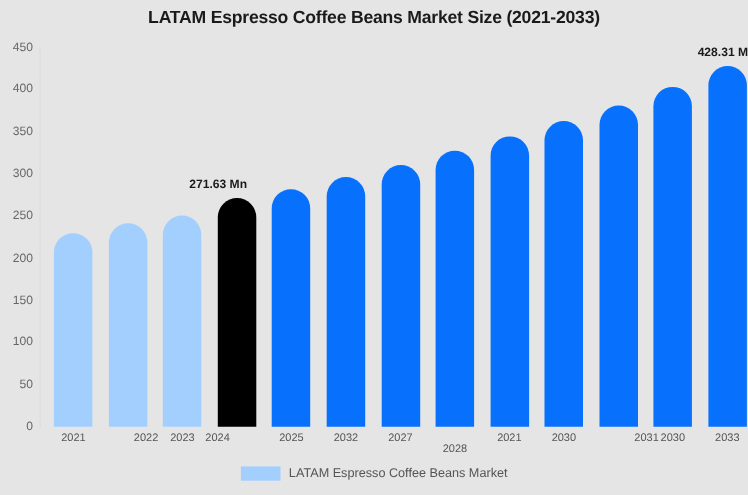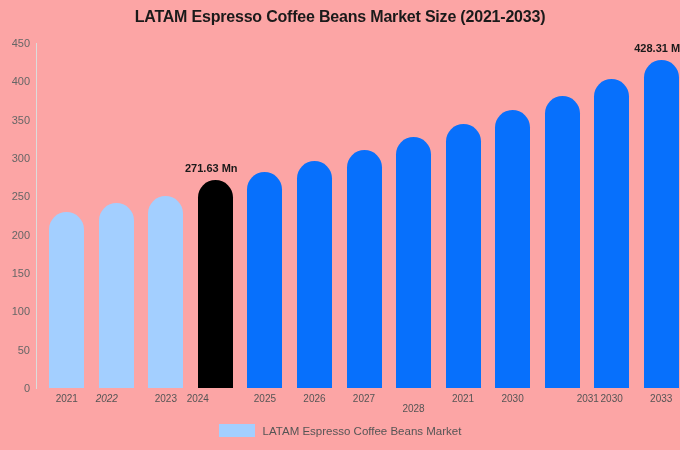--- a/index.html
+++ b/index.html
@@ -12,21 +12,21 @@
     height: 450px;
     font-family: "Liberation Sans", sans-serif;
     overflow: hidden;
     position: relative;
   }
 
   #chart-root {
     position: relative;
     width: 680px;
     height: 450px;
-    background: #fca5a5;
+    background: #e5e5e5;
   }
 
   
   .chart-title {
     position: absolute;
     top: 8px;
     left: 0;
     width: 680px;
     text-align: center;
     font-size: 16px;
@@ -171,34 +171,34 @@
         <div class="bar" style="left: 409.577px; width: 35px; height: 263.733px; background: rgb(7, 112, 252);"></div>
         <div class="bar" style="left: 459.115px; width: 35px; height: 278.3px; background: rgb(7, 112, 252);"></div>
         <div class="bar" style="left: 508.654px; width: 35px; height: 292.1px; background: rgb(7, 112, 252);"></div>
         <div class="bar" style="left: 558.192px; width: 35px; height: 308.967px; background: rgb(7, 112, 252);"></div>
         <div class="bar" style="left: 607.731px; width: 35px; height: 328.371px; background: rgb(7, 112, 252);"></div>
       </div>
   </div>
 
   <div class="xticks">
       <div class="xtick" style="left: 6px; width: 49.5385px;">2021</div>
-      <div class="xtick" style="left: 46px; width: 49.5385px; font-style: italic;">2022</div>
+      <div class="xtick" style="left: 72px; width: 49.5385px;">2022</div>
       <div class="xtick" style="left: 105.077px; width: 49.5385px;">2023</div>
       <div class="xtick" style="left: 137px; width: 49.5385px;">2024</div>
       <div class="xtick" style="left: 204.154px; width: 49.5385px;">2025</div>
-      <div class="xtick" style="left: 253.692px; width: 49.5385px;">2026</div>
+      <div class="xtick" style="left: 253.692px; width: 49.5385px;">2032</div>
       <div class="xtick" style="left: 303.231px; width: 49.5385px;">2027</div>
       <div class="xtick" style="left: 352.769px; width: 49.5385px; margin-top: 10px;">2028</div>
       <div class="xtick" style="left: 402.308px; width: 49.5385px;">2021</div>
       <div class="xtick" style="left: 451.846px; width: 49.5385px;">2030</div>
       <div class="xtick" style="left: 527px; width: 49.5385px;">2031</div>
       <div class="xtick" style="left: 550.923px; width: 49.5385px;">2030</div>
       <div class="xtick" style="left: 600.462px; width: 49.5385px;">2033</div>
     </div>
 
   <div class="legend">
       <span class="legend-swatch" style="background: rgb(163, 207, 255);"></span>
       <span class="legend-label">LATAM Espresso Coffee Beans Market</span>
     </div>
 
-<div class="data-label" style="top: 161.75px; left: 185px;">271.63 Mn</div>
+<div class="data-label" style="top: 161.75px; left: 172px;">271.63 Mn</div>
     <div class="data-label" style="top: 41.629px; left: 634.231px;">428.31 Mn</div>
   </div>
 
 </body></html>

